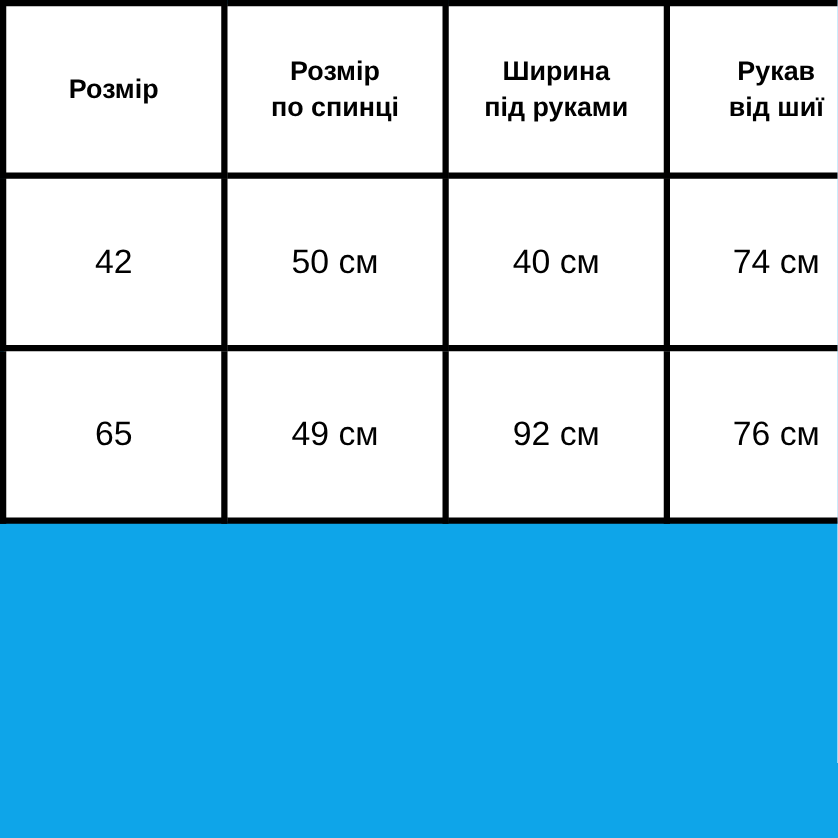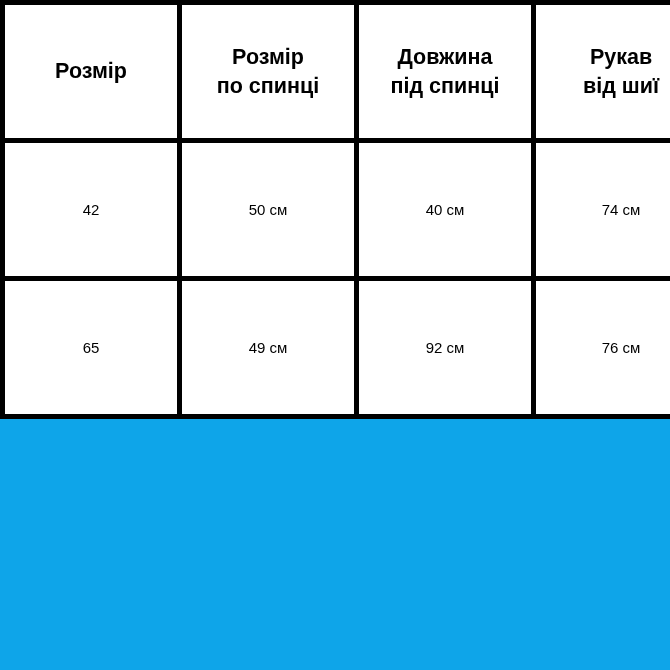--- a/index.html
+++ b/index.html
@@ -25,21 +25,21 @@
     table-layout: fixed;
     width: 670px;
     margin: 0;
     padding: 0;
     border: 0;
   }
   table.size-table td {
     border: 5px solid #000000;
     text-align: center;
     vertical-align: middle;
-    font-size: 15px;
+    font-size: 27px;
     line-height: 1.32;
     padding: 4px 2px;
     background: #ffffff;
     color: #000000;
   }
   
   table.size-table tr.header-row td {
     height: 125px;
     font-weight: bold;
     font-size: 21.5px;
@@ -62,22 +62,22 @@
     <tbody>
       <tr class="header-row">
         <td class="col-0">
           <span class="cell-line">Розмір</span>
         </td>
         <td class="col-1">
           <span class="cell-line">Розмір</span>
           <span class="cell-line">по спинці</span>
         </td>
         <td class="col-2">
-          <span class="cell-line">Довжина</span>
-          <span class="cell-line">під спинці</span>
+          <span class="cell-line">Ширина</span>
+          <span class="cell-line">під руками</span>
         </td>
         <td class="col-3">
           <span class="cell-line">Рукав</span>
           <span class="cell-line">від шиї</span>
         </td>
       </tr>
       <tr class="data-row">
         <td class="col-0">42</td>
         <td class="col-1">50 см</td>
         <td class="col-2">40 см</td>

